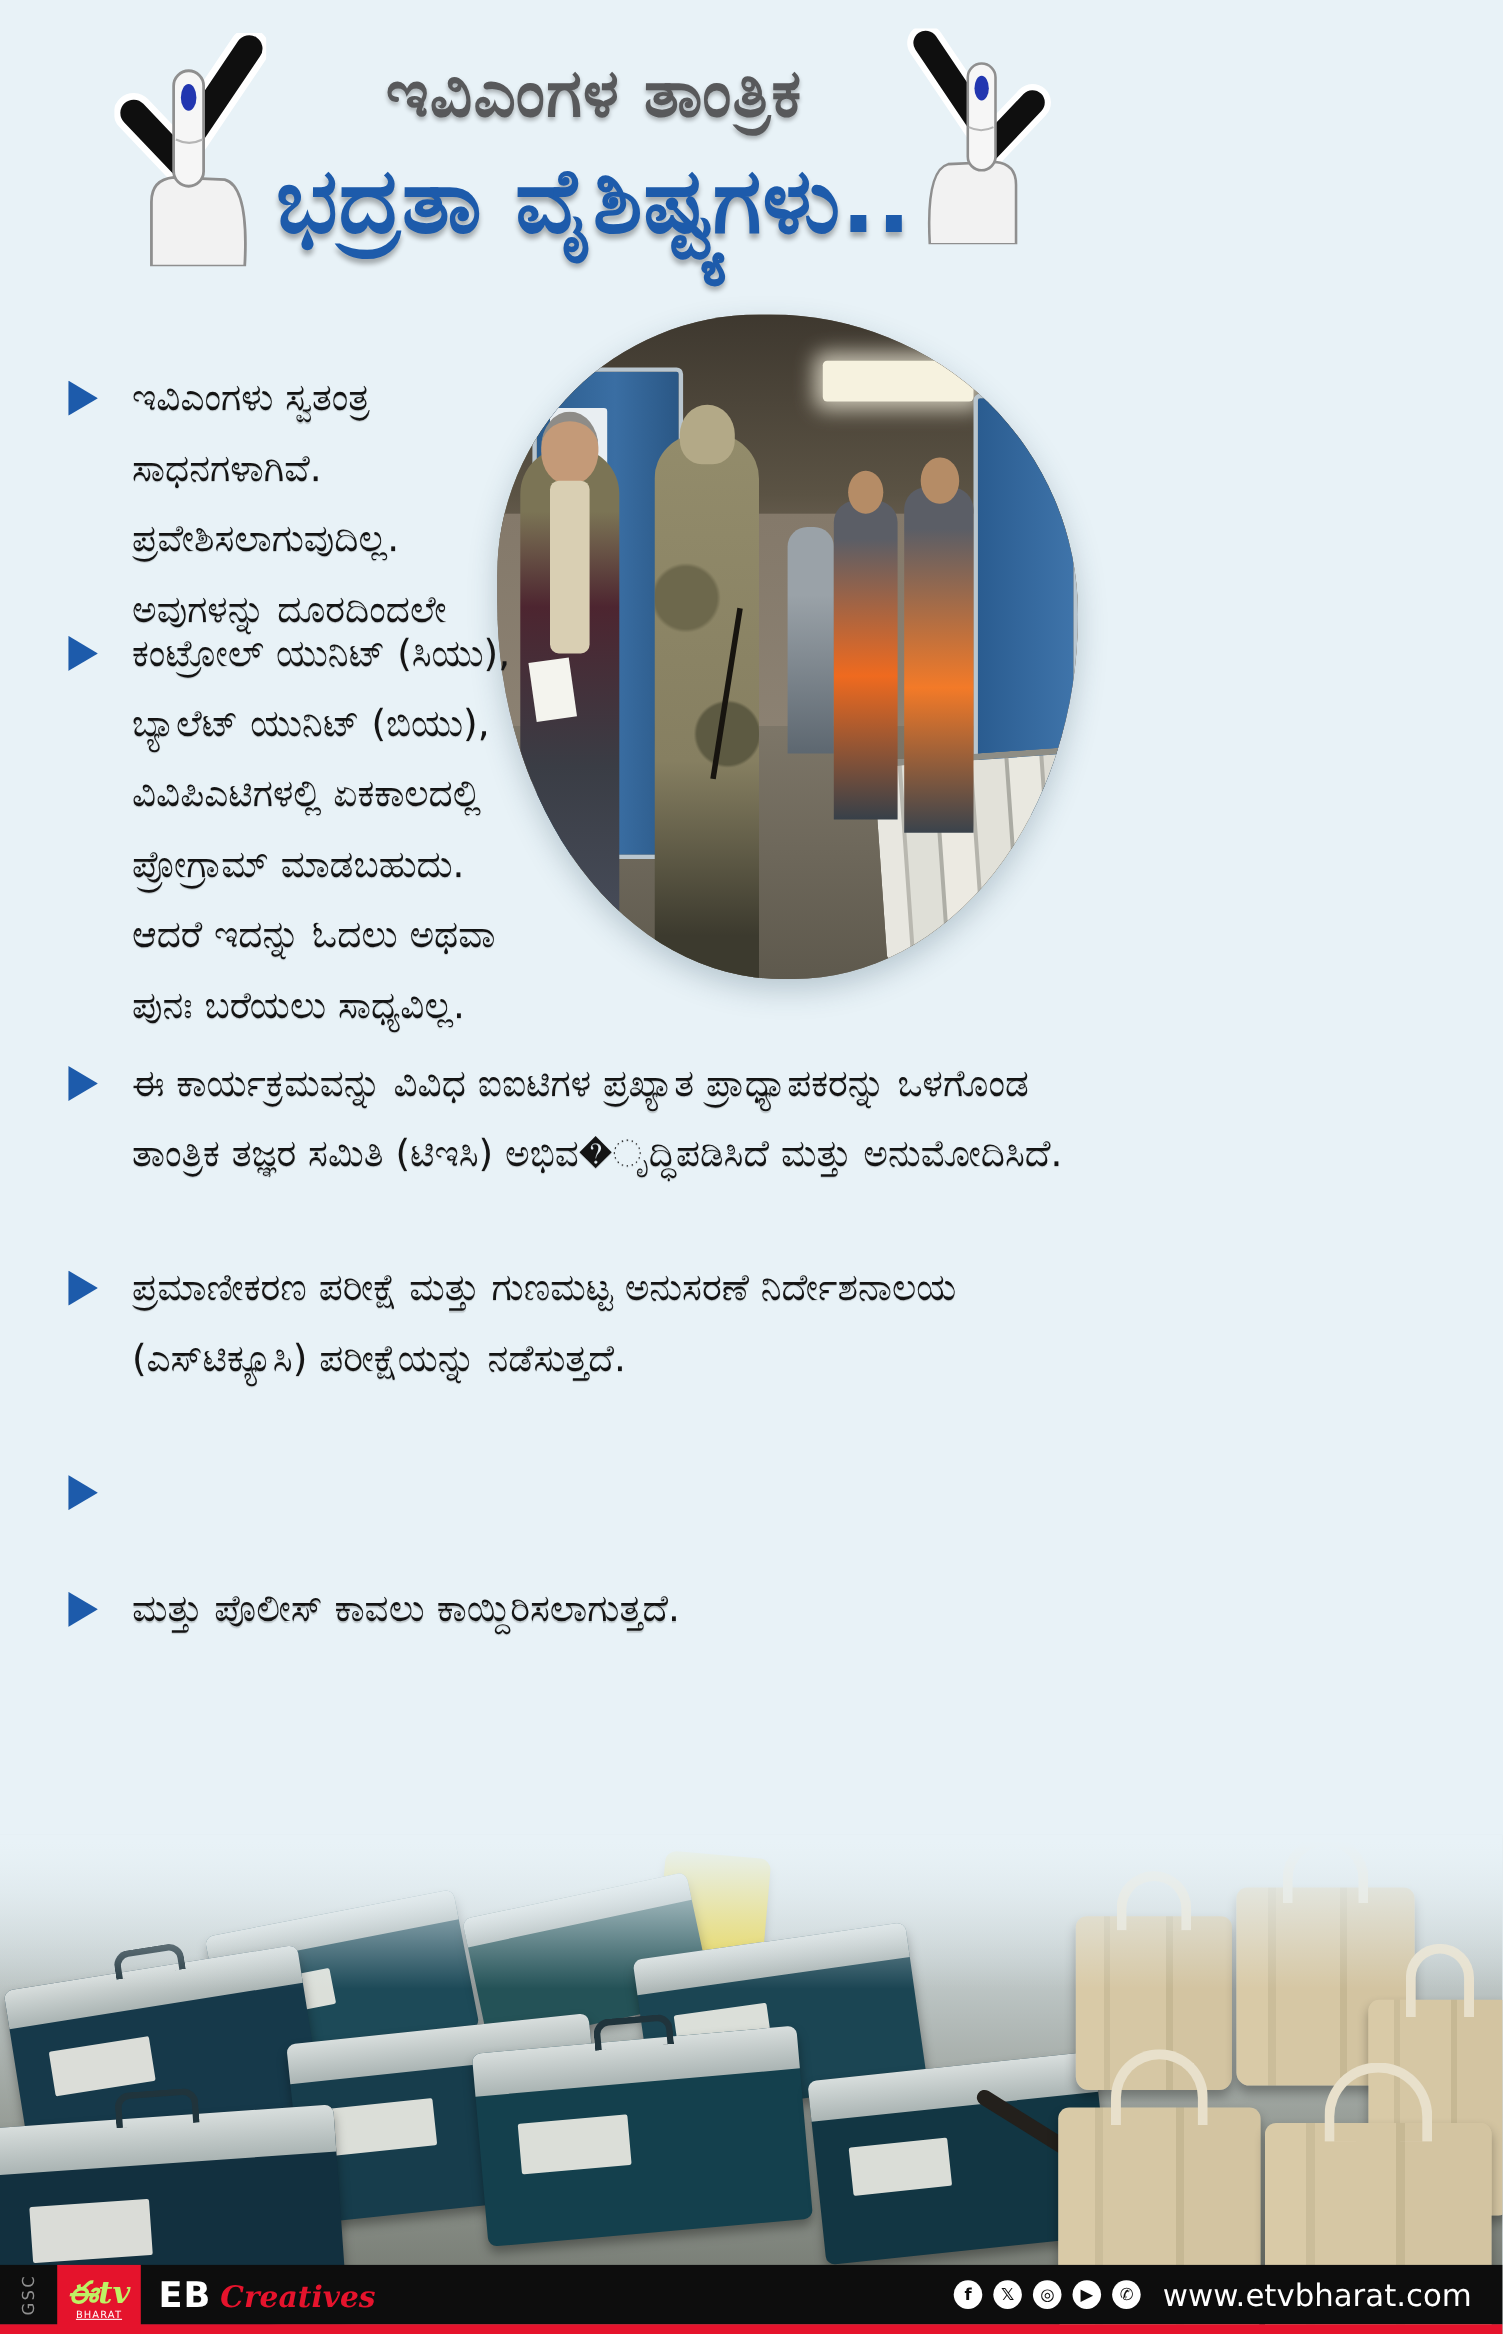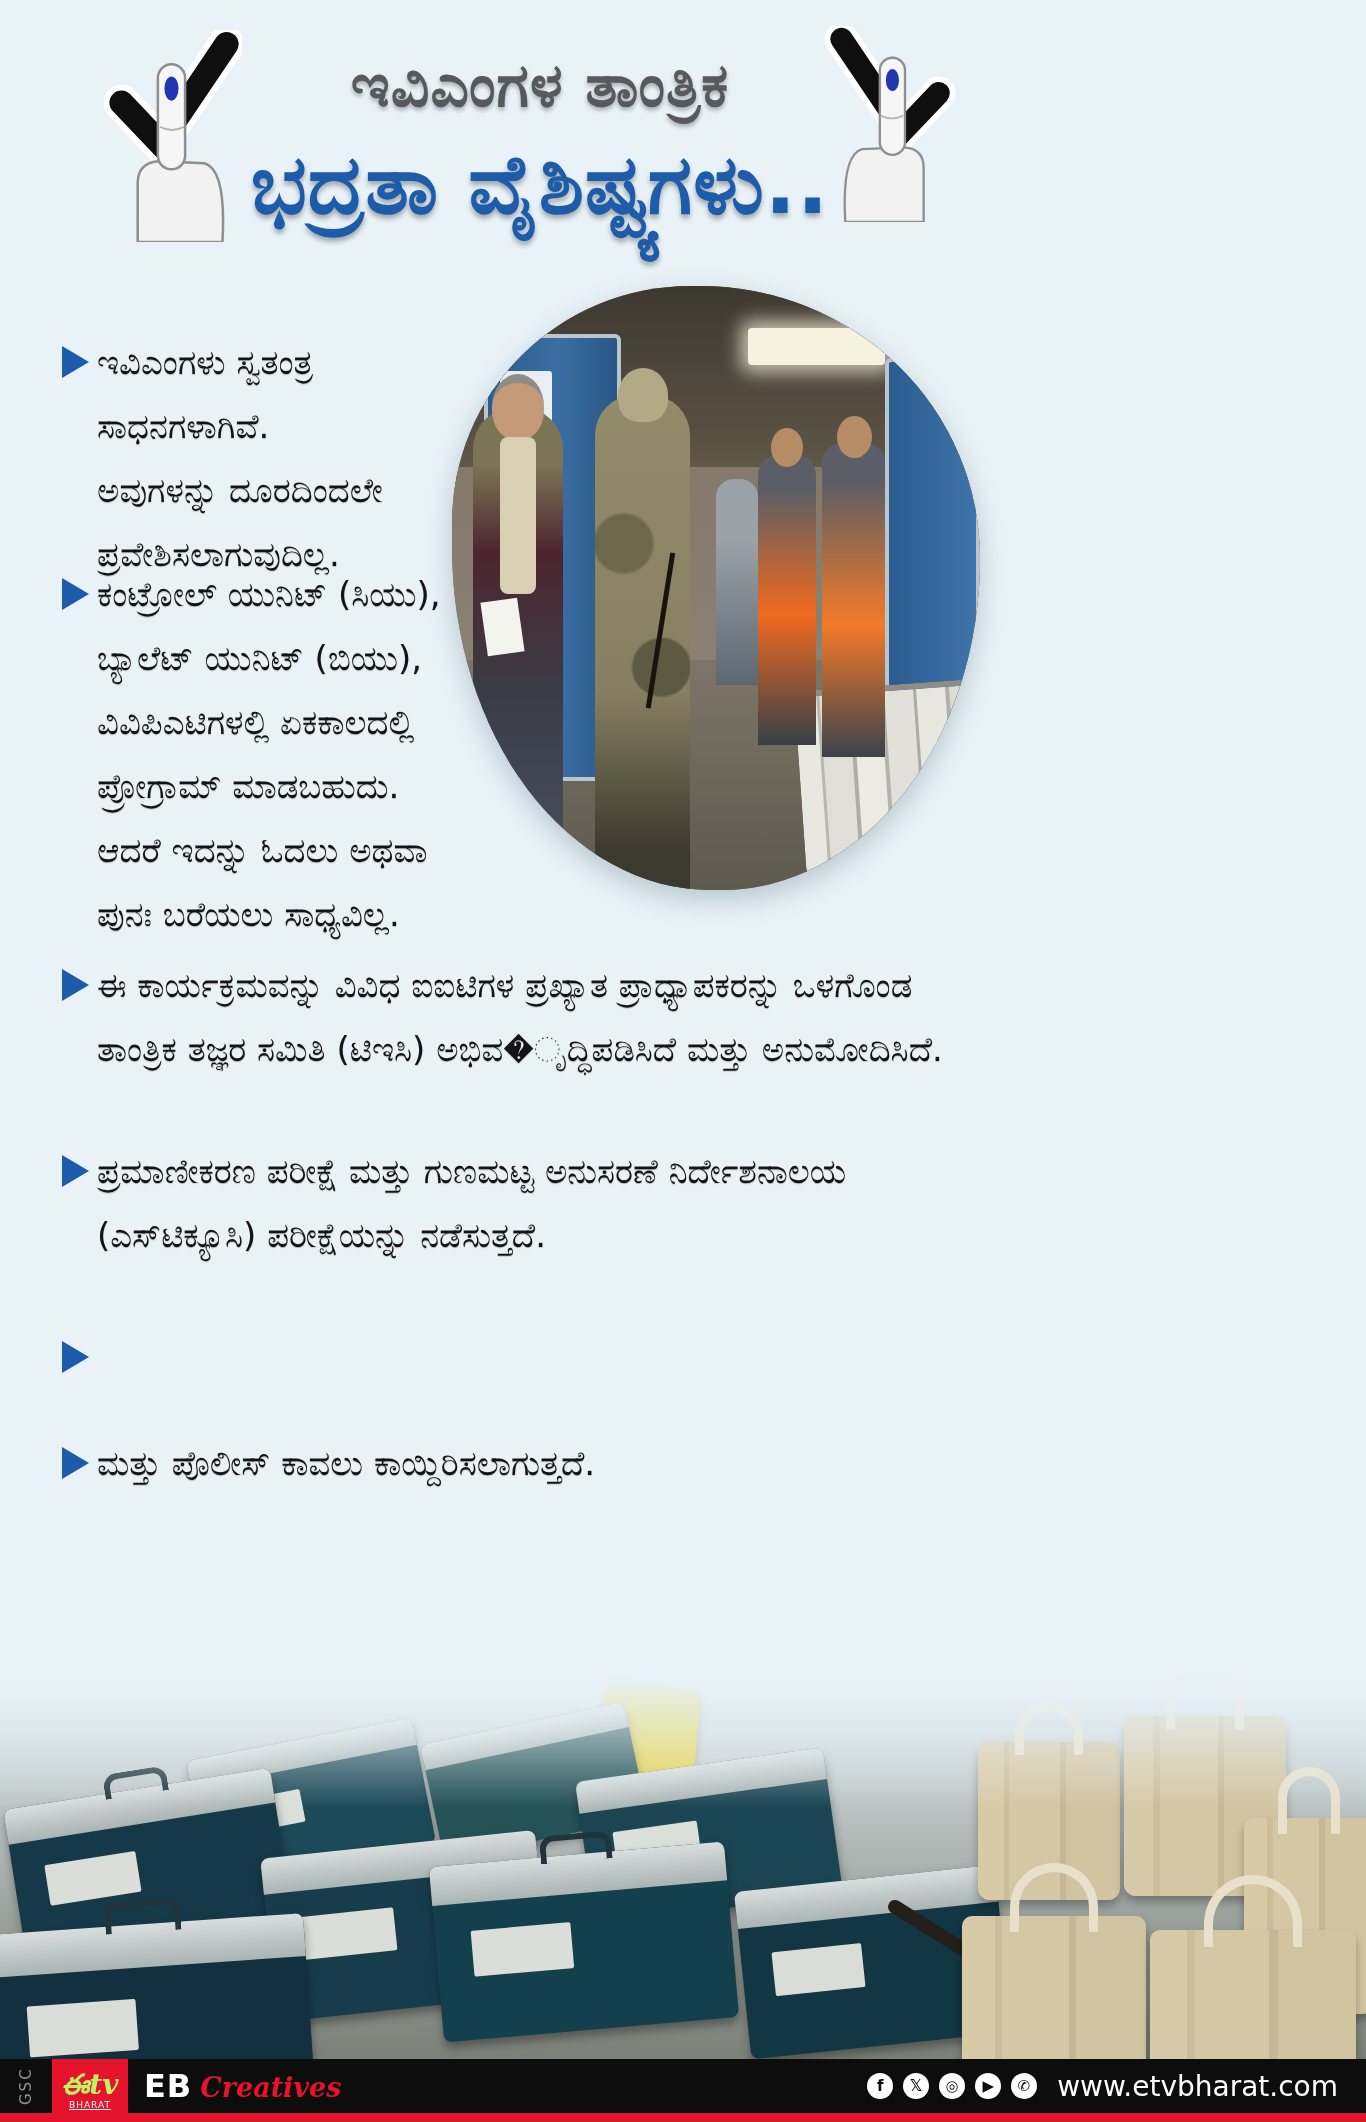--- a/index.html
+++ b/index.html
@@ -20,21 +20,21 @@
   }
   .title-2 {
     margin-top:16px; font-size:82px; font-weight:bold; color:#1d5bab;
     letter-spacing:1px; text-shadow:0 4px 5px rgba(0,0,0,.30);
   }
   .hand { position:absolute; z-index:4; }
   .hand-left  { left:104px; top:30px; width:138px; height:212px; }
   .hand-right { left:822px; top:26px; width:138px; height:196px; transform:scaleX(-1); }
 
   
-  .bullet { display:flex; gap:8px; }
+  .bullet { display:flex; gap:31px; }
   .arrow {
     flex:0 0 auto; width:27px; height:32px; margin-top:16px;
     background:#1d5bab;
     clip-path:polygon(0 0, 100% 50%, 0 100%);
     filter:drop-shadow(0 2px 2px rgba(0,0,0,.35));
   }
   .btext { font-size:34px; line-height:64px; font-weight:500; text-shadow:0 1px 1px rgba(0,0,0,.18); }
   .block-a1 { position:absolute; left:62px; top:330px;  width:430px; z-index:2; }
   .block-a2 { position:absolute; left:62px; top:562px;  width:450px; z-index:2; }
   .blocks-b { position:absolute; left:62px; top:953px; right:36px; z-index:2; }
@@ -161,22 +161,22 @@
   <path d="M30 210 L30 152 Q30 132 50 130 L96 132 Q118 138 114 210 Z" fill="#f2f2f2" stroke="#8f8f8f" stroke-width="2.5"></path>
   <rect x="50" y="34" width="27" height="104" rx="13.5" fill="#f6f6f6" stroke="#8f8f8f" stroke-width="2.5"></rect>
   <ellipse cx="63.5" cy="58" rx="7" ry="12" fill="#2236b0"></ellipse>
   <path d="M52 96 q12 6 24 0" stroke="#b5b5b5" stroke-width="2" fill="none"></path>
 </svg>
 
 <div class="bullet block-a1">
   <span class="arrow"></span>
   <div class="btext">
     <div>ಇವಿಎಂಗಳು ಸ್ವತಂತ್ರ ಸಾಧನಗಳಾಗಿವೆ.</div>
+    <div>ಪ್ರವೇಶಿಸಲಾಗುವುದಿಲ್ಲ.</div>
     <div>ಅವುಗಳನ್ನು ದೂರದಿಂದಲೇ</div>
-    <div>ಪ್ರವೇಶಿಸಲಾಗುವುದಿಲ್ಲ.</div>
   </div>
 </div>
 
 <div class="bullet block-a2">
   <span class="arrow"></span>
   <div class="btext">
     <div>ಕಂಟ್ರೋಲ್ ಯುನಿಟ್ (ಸಿಯು),</div>
     <div>ಬ್ಯಾಲೆಟ್ ಯುನಿಟ್ (ಬಿಯು),</div>
     <div>ವಿವಿಪಿಎಟಿಗಳಲ್ಲಿ ಏಕಕಾಲದಲ್ಲಿ</div>
     <div>ಪ್ರೋಗ್ರಾಮ್ ಮಾಡಬಹುದು.</div>

